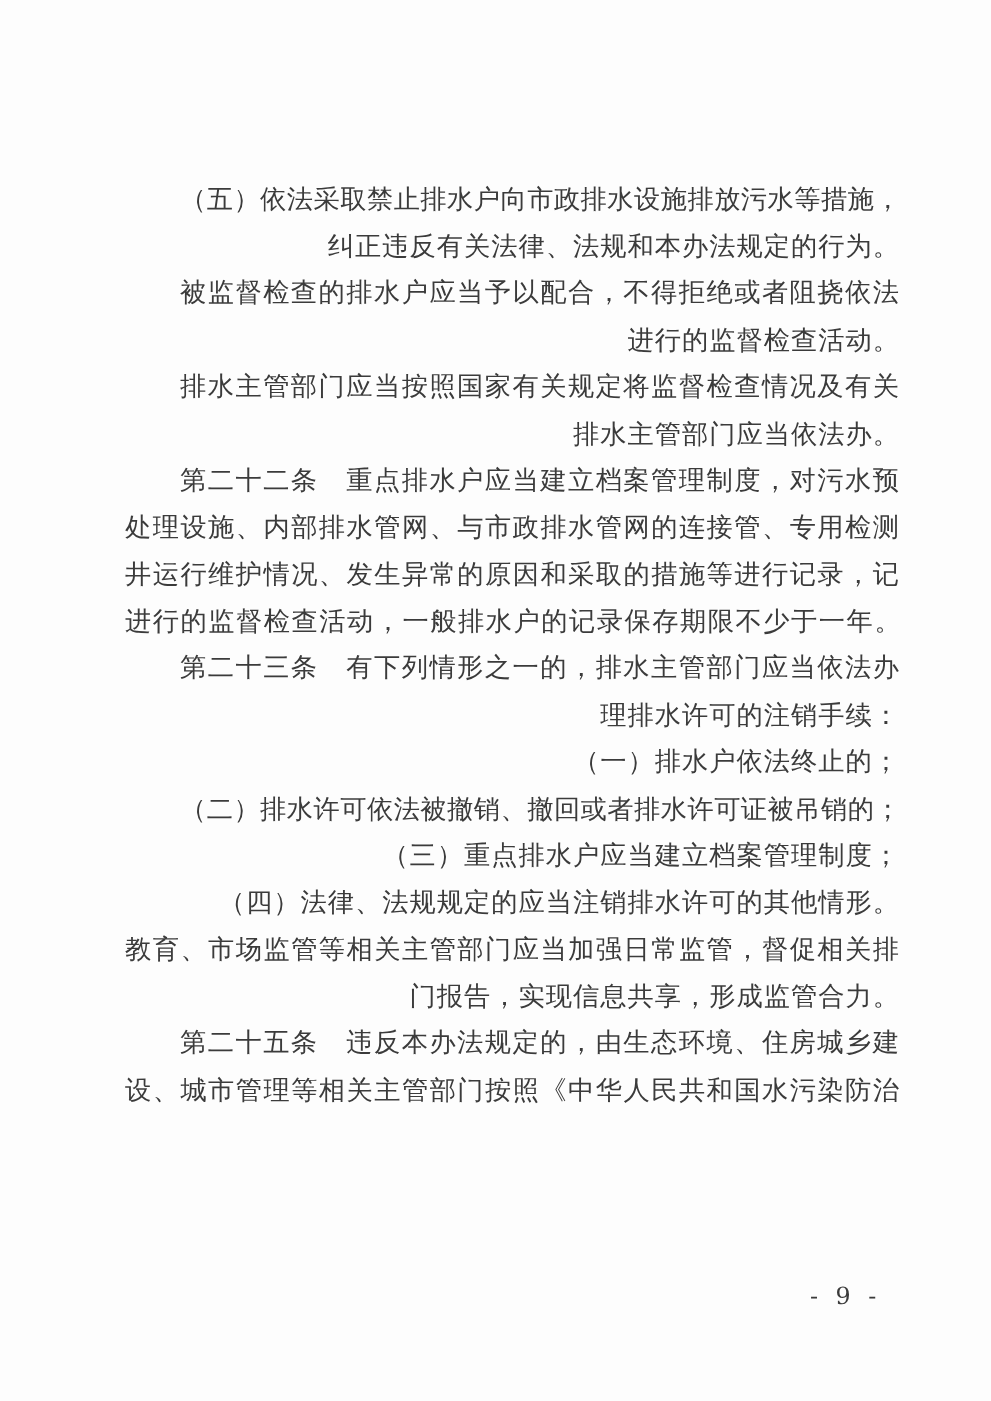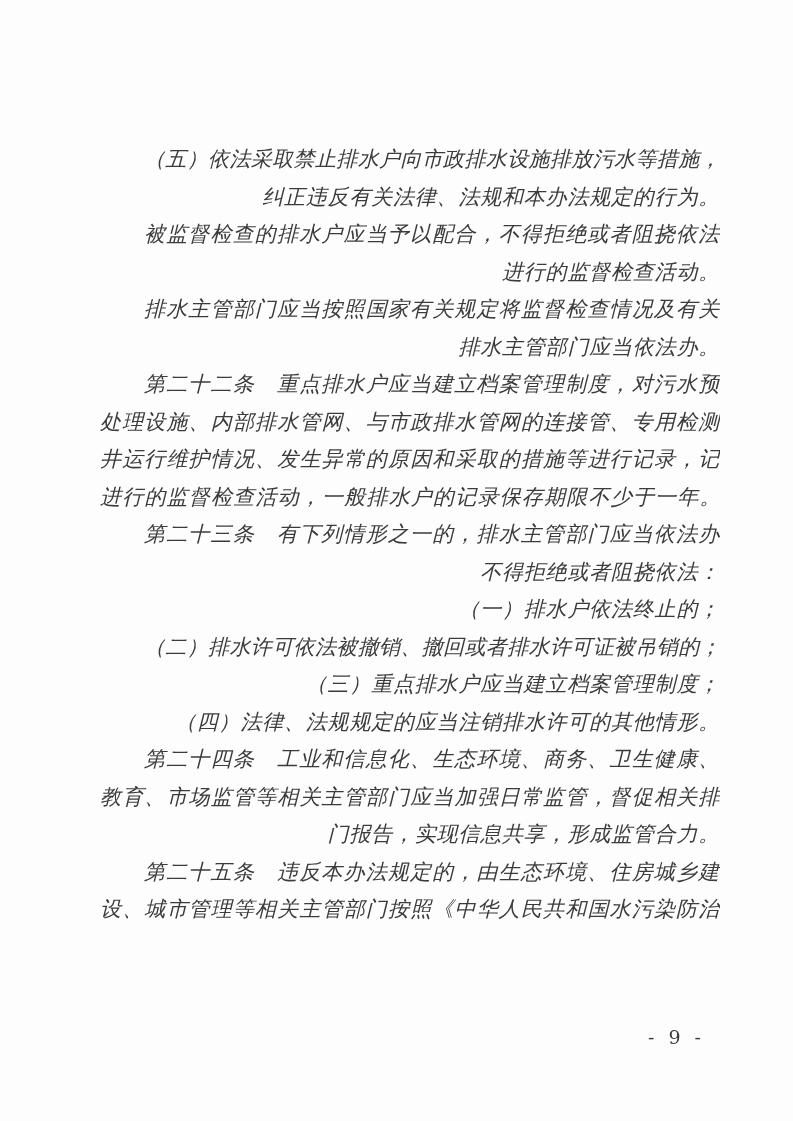--- a/index.html
+++ b/index.html
@@ -13,21 +13,20 @@
     height: 1121px;
     background: var(--paper, #fdfdfd);
     overflow: hidden;
     font-family: "Liberation Serif", "DejaVu Serif", serif;
   }
   .doc-body {
     position: absolute;
     left: 100px;
     top: 141px;
     width: 620px;
-    font-style: italic;
   }
   .line {
     height: 37.5px;
     line-height: 37.5px;
     font-size: 21px;
     letter-spacing: 0.8px;
     color: var(--ink, #3b3b3b);
     white-space: normal;
     overflow: hidden;
     text-align: right;
@@ -61,25 +60,24 @@
       <div class="line">纠正违反有关法律、法规和本办法规定的行为。</div>
       <div class="line indent stretch">被监督检查的排水户应当予以配合，不得拒绝或者阻挠依法</div>
       <div class="line">进行的监督检查活动。</div>
       <div class="line indent stretch">排水主管部门应当按照国家有关规定将监督检查情况及有关</div>
       <div class="line">排水主管部门应当依法办。</div>
       <div class="line indent stretch">第二十二条　重点排水户应当建立档案管理制度，对污水预</div>
       <div class="line stretch">处理设施、内部排水管网、与市政排水管网的连接管、专用检测</div>
       <div class="line stretch">井运行维护情况、发生异常的原因和采取的措施等进行记录，记</div>
       <div class="line stretch tight">进行的监督检查活动，一般排水户的记录保存期限不少于一年。</div>
       <div class="line indent stretch">第二十三条　有下列情形之一的，排水主管部门应当依法办</div>
-      <div class="line">不得拒绝或者阻挠依法：</div>
+      <div class="line">理排水许可的注销手续：</div>
       <div class="line indent">（一）排水户依法终止的；</div>
       <div class="line indent stretch tight">（二）排水许可依法被撤销、撤回或者排水许可证被吊销的；</div>
       <div class="line indent">（三）重点排水户应当建立档案管理制度；</div>
       <div class="line indent">（四）法律、法规规定的应当注销排水许可的其他情形。</div>
-      <div class="line indent stretch">第二十四条　工业和信息化、生态环境、商务、卫生健康、</div>
       <div class="line stretch">教育、市场监管等相关主管部门应当加强日常监管，督促相关排</div>
       <div class="line">门报告，实现信息共享，形成监管合力。</div>
       <div class="line indent stretch">第二十五条　违反本办法规定的，由生态环境、住房城乡建</div>
       <div class="line stretch">设、城市管理等相关主管部门按照《中华人民共和国水污染防治</div>
     </div>
   <div class="page-number">- 9 -</div>
 </div>
 
 </body></html>

